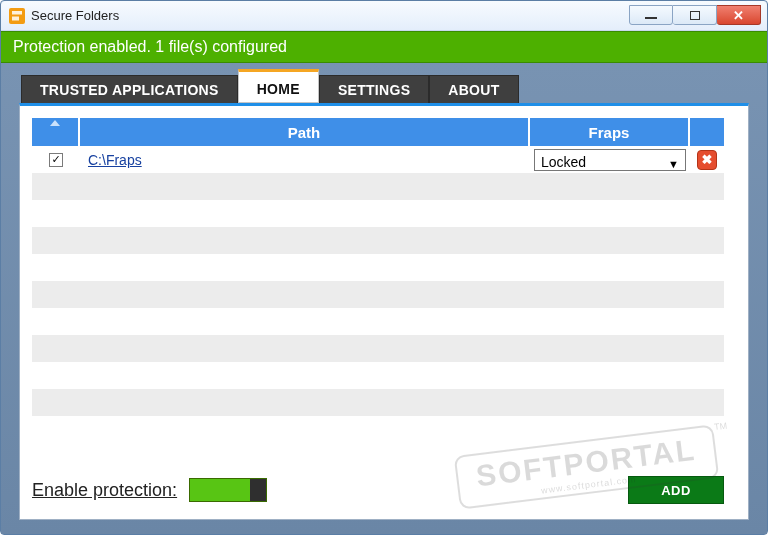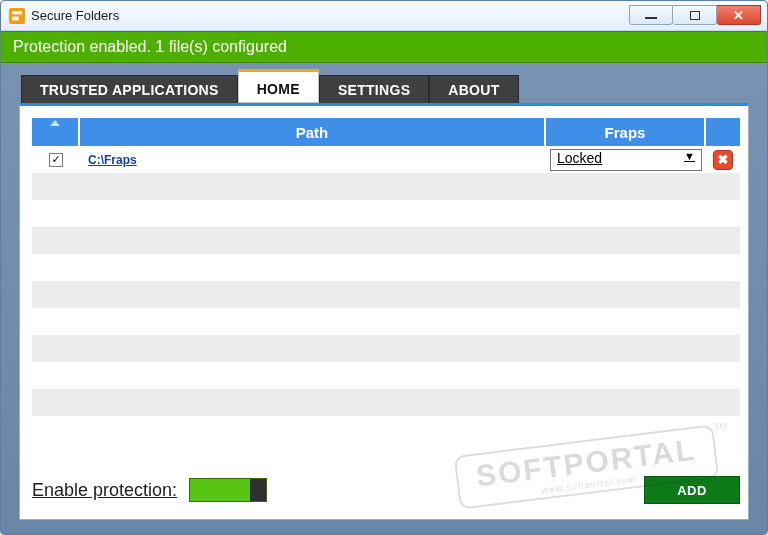--- a/index.html
+++ b/index.html
@@ -64,21 +64,21 @@
     letter-spacing: .3px; cursor: pointer;
   }
   .tab.active {
     background: #fff; color: #111; border: 1px solid #c5c5c5; border-top: 3px solid #f5a623;
     padding-top: 9px;
   }
 
   .panel {
     background: #fff; border: 1px solid #9fb0c4;
     border-top: 3px solid #1f8fe8;
-    flex: 1; margin: 0 14px 10px 14px; padding: 12px 8px 10px 12px;
+    flex: 1; margin: 0 14px 10px 14px; padding: 12px 24px 10px 12px;
     display: flex; flex-direction: column;
   }
 
   .table-head { display: flex; height: 28px; }
   .th {
     background: #3f8fe8; color: #fff; font-weight: 700; font-size: 15px;
     display: flex; align-items: center; justify-content: center;
     border-right: 2px solid #fff;
   }
   .th:last-child { border-right: none; }
@@ -99,27 +99,26 @@
   .cell { display: flex; align-items: center; padding: 0 8px; }
   .cell.check { width: 48px; justify-content: center; padding: 0; }
   .cell.path { flex: 1; }
   .cell.action { width: 160px; padding: 0 4px; }
   .cell.del { width: 34px; justify-content: center; padding: 0; }
 
   .chk {
     width: 14px; height: 14px; border: 1px solid #7a7a7a; background: #fff;
     display: flex; align-items: center; justify-content: center; font-size: 11px;
   }
-  .path-link { color: #1741a0; font-weight: 700; text-decoration: underline; font-size: 12px; }
+  .path-link { color: #1741a0; font-weight: 400; text-decoration: underline; font-size: 14px; }
 
   .select {
     width: 100%; height: 22px; border: 1px solid #777; background: #fff;
-    display: flex; align-items: flex-start; padding: 0 6px; justify-content: space-between;
+    display: flex; align-items: flex-end; padding: 0 6px; justify-content: space-between;
     font-size: 14px;
-    text-decoration: underline;
   }
   .select .chev { font-size: 11px; }
 
   .del-btn {
     width: 20px; height: 20px; background: #e54d2e; border-radius: 4px;
     color: #fff; display: flex; align-items: center; justify-content: center;
     font-weight: 700; font-size: 13px; border: 1px solid #b43418;
   }
 
   .footer {

